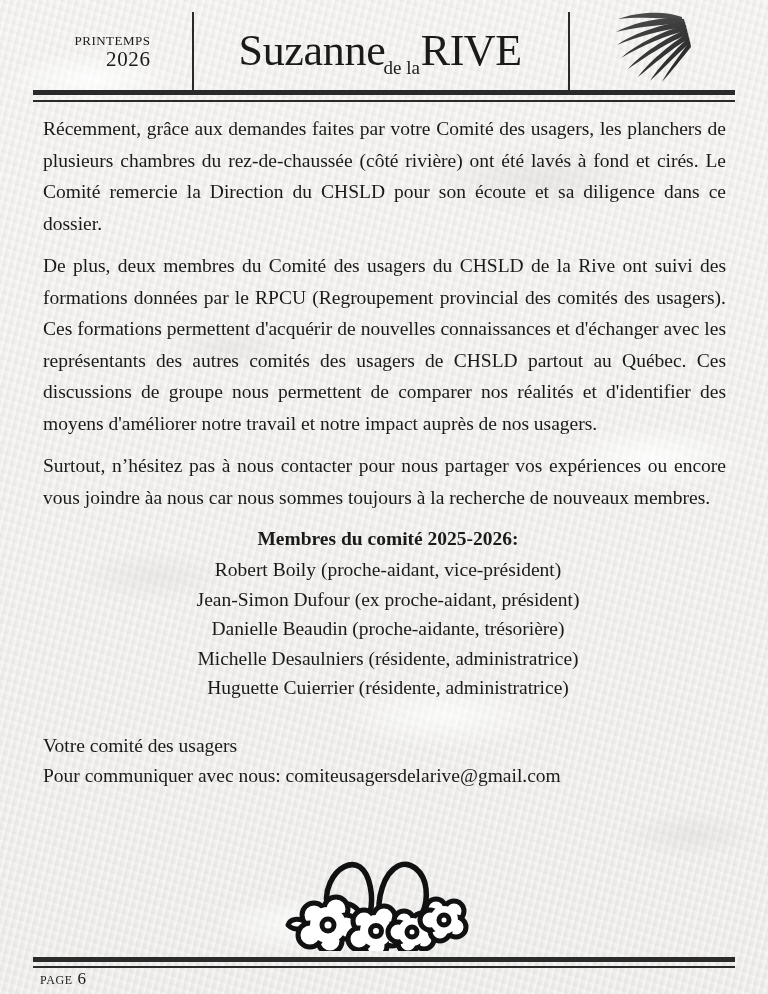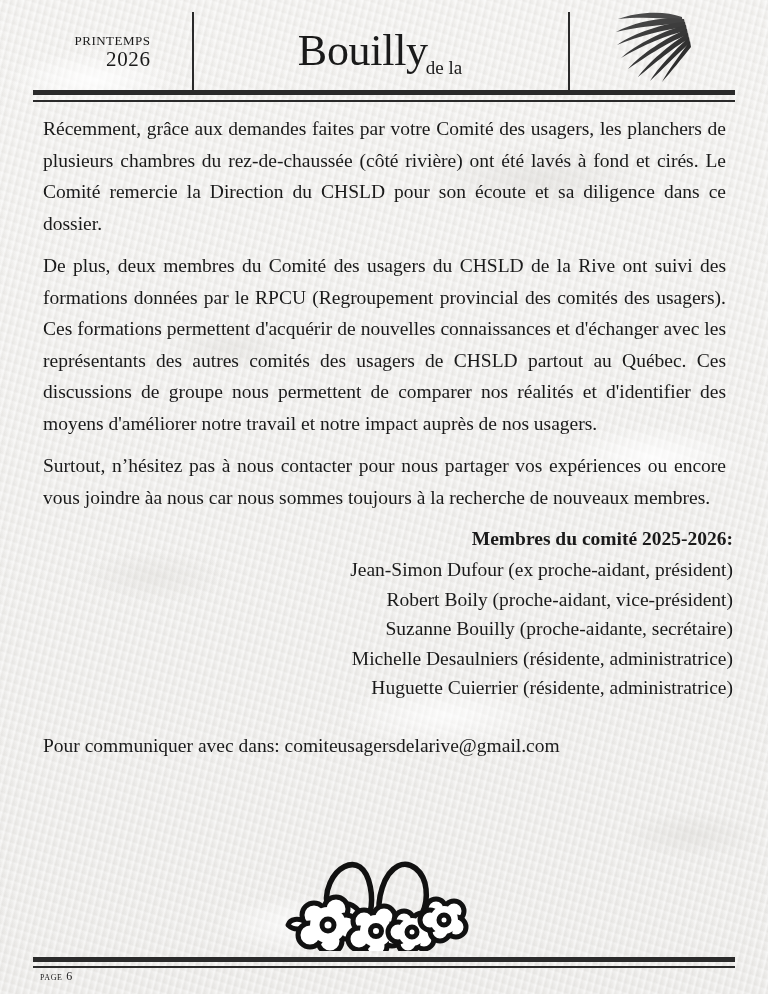--- a/index.html
+++ b/index.html
@@ -155,21 +155,21 @@
     font-size: 19.5px;
     line-height: 31.5px;
     text-align: justify;
     text-justify: inter-word;
     hyphens: none;
   }
   p.para.last-of-block { margin-bottom: 11px; }
 
   
   .members {
-    text-align: right;
+    text-align: center;
   }
   .members-heading {
     font-size: 19.5px;
     font-weight: bold;
     line-height: 30px;
     margin-bottom: 1px;
   }
   .member-line {
     font-size: 19.5px;
     line-height: 29.5px;
@@ -195,21 +195,21 @@
     justify-content: center;
   }
 
   
   #footer-rule-thick { top: 957px; }
   #footer-rule-thin  { top: 966px; }
   .footer-text {
     position: absolute;
     left: 40px;
     top: 969px;
-    font-size: 12px;
+    font-size: 17px;
     font-variant: small-caps;
     text-transform: lowercase;
     letter-spacing: .6px;
   }
 </style>
 </head>
 <body>
 
 <div id="paper-texture"></div>
 
@@ -219,22 +219,23 @@
 
     <div class="mast-cell mast-date">
       <div class="date-block">
         <div class="date-season">Printemps</div>
         <div class="date-year">2026</div>
       </div>
     </div>
 
     <div class="mast-cell mast-title">
       <div class="title-block">
-        <span class="t-journal">Bouilly</span>
+        <span class="t-journal">Suzanne</span>
         <span class="t-dela">de la</span>
+        <span class="t-rive">RIVE</span>
       </div>
     </div>
 
     <div class="mast-cell mast-logo">
       <span>
         <svg width="96" height="80" viewBox="0 0 96 80" aria-hidden="true">
           <g fill="none" stroke-linecap="round">
             <path d="M78 9 C60 2, 32 4, 14 11 C31 9, 58 9, 78 13 Z" fill="#4a4a4a" stroke="none"></path>
             <path d="M80 11 C60 8, 30 14, 12 24 C32 19, 60 16, 81 16 Z" fill="#434343" stroke="none"></path>
             <path d="M81 14 C60 15, 30 25, 13 37 C34 28, 62 21, 82 19 Z" fill="#3d3d3d" stroke="none"></path>
@@ -256,29 +257,30 @@
   <div class="rule-thin" id="header-rule-thin"></div>
 
   <div class="body-area">
 
     <p class="para last-of-block">Récemment, grâce aux demandes faites par votre Comité des usagers, les planchers de plusieurs chambres du rez-de-chaussée (côté rivière) ont été lavés à fond et cirés. Le Comité remercie la Direction du CHSLD pour son écoute et sa diligence dans ce dossier.</p>
     <p class="para last-of-block">De plus, deux membres du Comité des usagers du CHSLD de la Rive ont suivi des formations données par le RPCU (Regroupement provincial des comités des usagers). Ces formations permettent d'acquérir de nouvelles connaissances et d'échanger avec les représentants des autres comités des usagers de CHSLD partout au Québec. Ces discussions de groupe nous permettent de comparer nos réalités et d'identifier des moyens d'améliorer notre travail et notre impact auprès de nos usagers.</p>
     <p class="para last-of-block">Surtout, n’hésitez pas à nous contacter pour nous partager vos expériences ou encore vous joindre àa nous car nous sommes toujours à  la recherche de nouveaux membres.</p>
 
     <div class="members">
       <div class="members-heading">Membres du comité 2025-2026:</div>
+      <div class="member-line">Robert Boily (proche-aidant, vice-président)</div>
       <div class="member-line">Jean-Simon Dufour (ex proche-aidant, président)</div>
-      <div class="member-line">Robert Boily (proche-aidant, vice-président)</div>
-      <div class="member-line">Suzanne Bouilly (proche-aidante, secrétaire)</div>
+      <div class="member-line">Danielle Beaudin (proche-aidante, trésorière)</div>
       <div class="member-line">Michelle Desaulniers (résidente, administratrice)</div>
       <div class="member-line">Huguette Cuierrier (résidente, administratrice)</div>
     </div>
 
     <div class="contact">
-      <div class="contact-line">Pour communiquer avec dans: comiteusagersdelarive@gmail.com</div>
+      <div class="contact-line">Votre comité des usagers</div>
+      <div class="contact-line">Pour communiquer avec nous: comiteusagersdelarive@gmail.com</div>
     </div>
 
   </div>
 
   <div class="illustration">
     <span>
       <svg width="200" height="98" viewBox="0 0 200 98" aria-hidden="true">
         <g fill="none" stroke="#111111" stroke-width="5.5" stroke-linecap="round" stroke-linejoin="round">
 
           <path d="M70 74 C44 74, 38 48, 46 30 C53 14, 67 8, 76 14 C86 21, 90 44, 86 60"></path>

